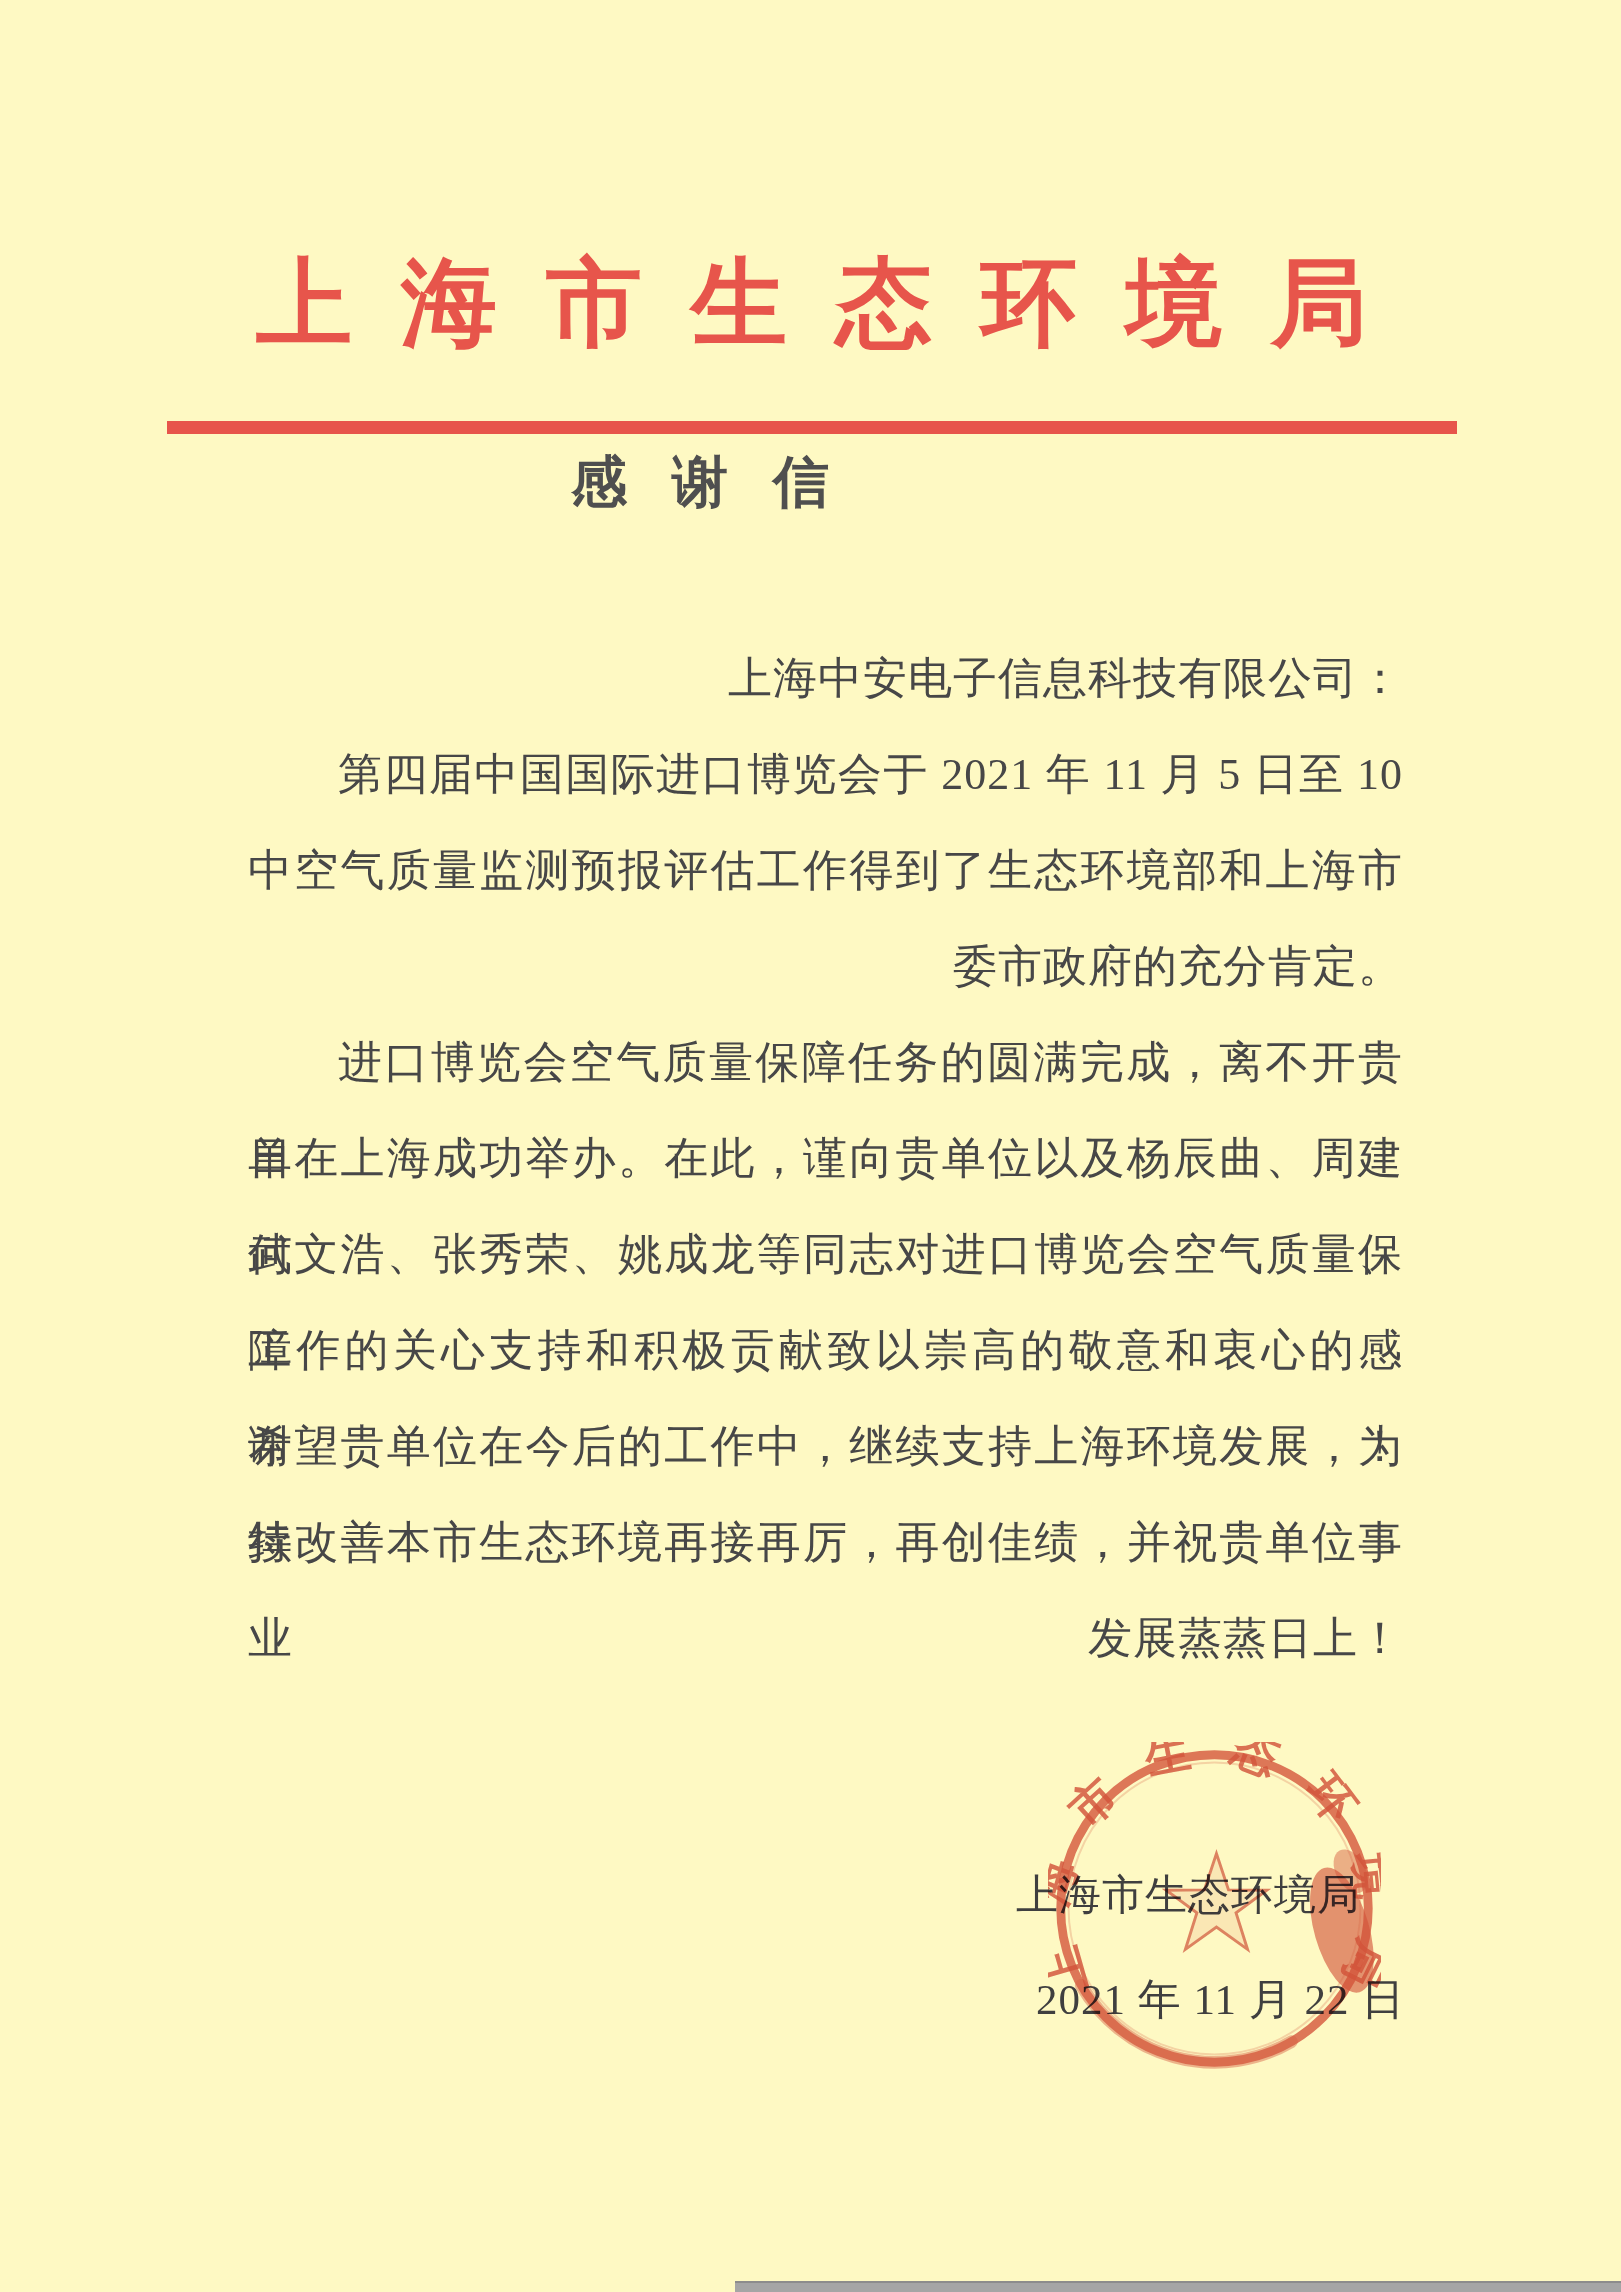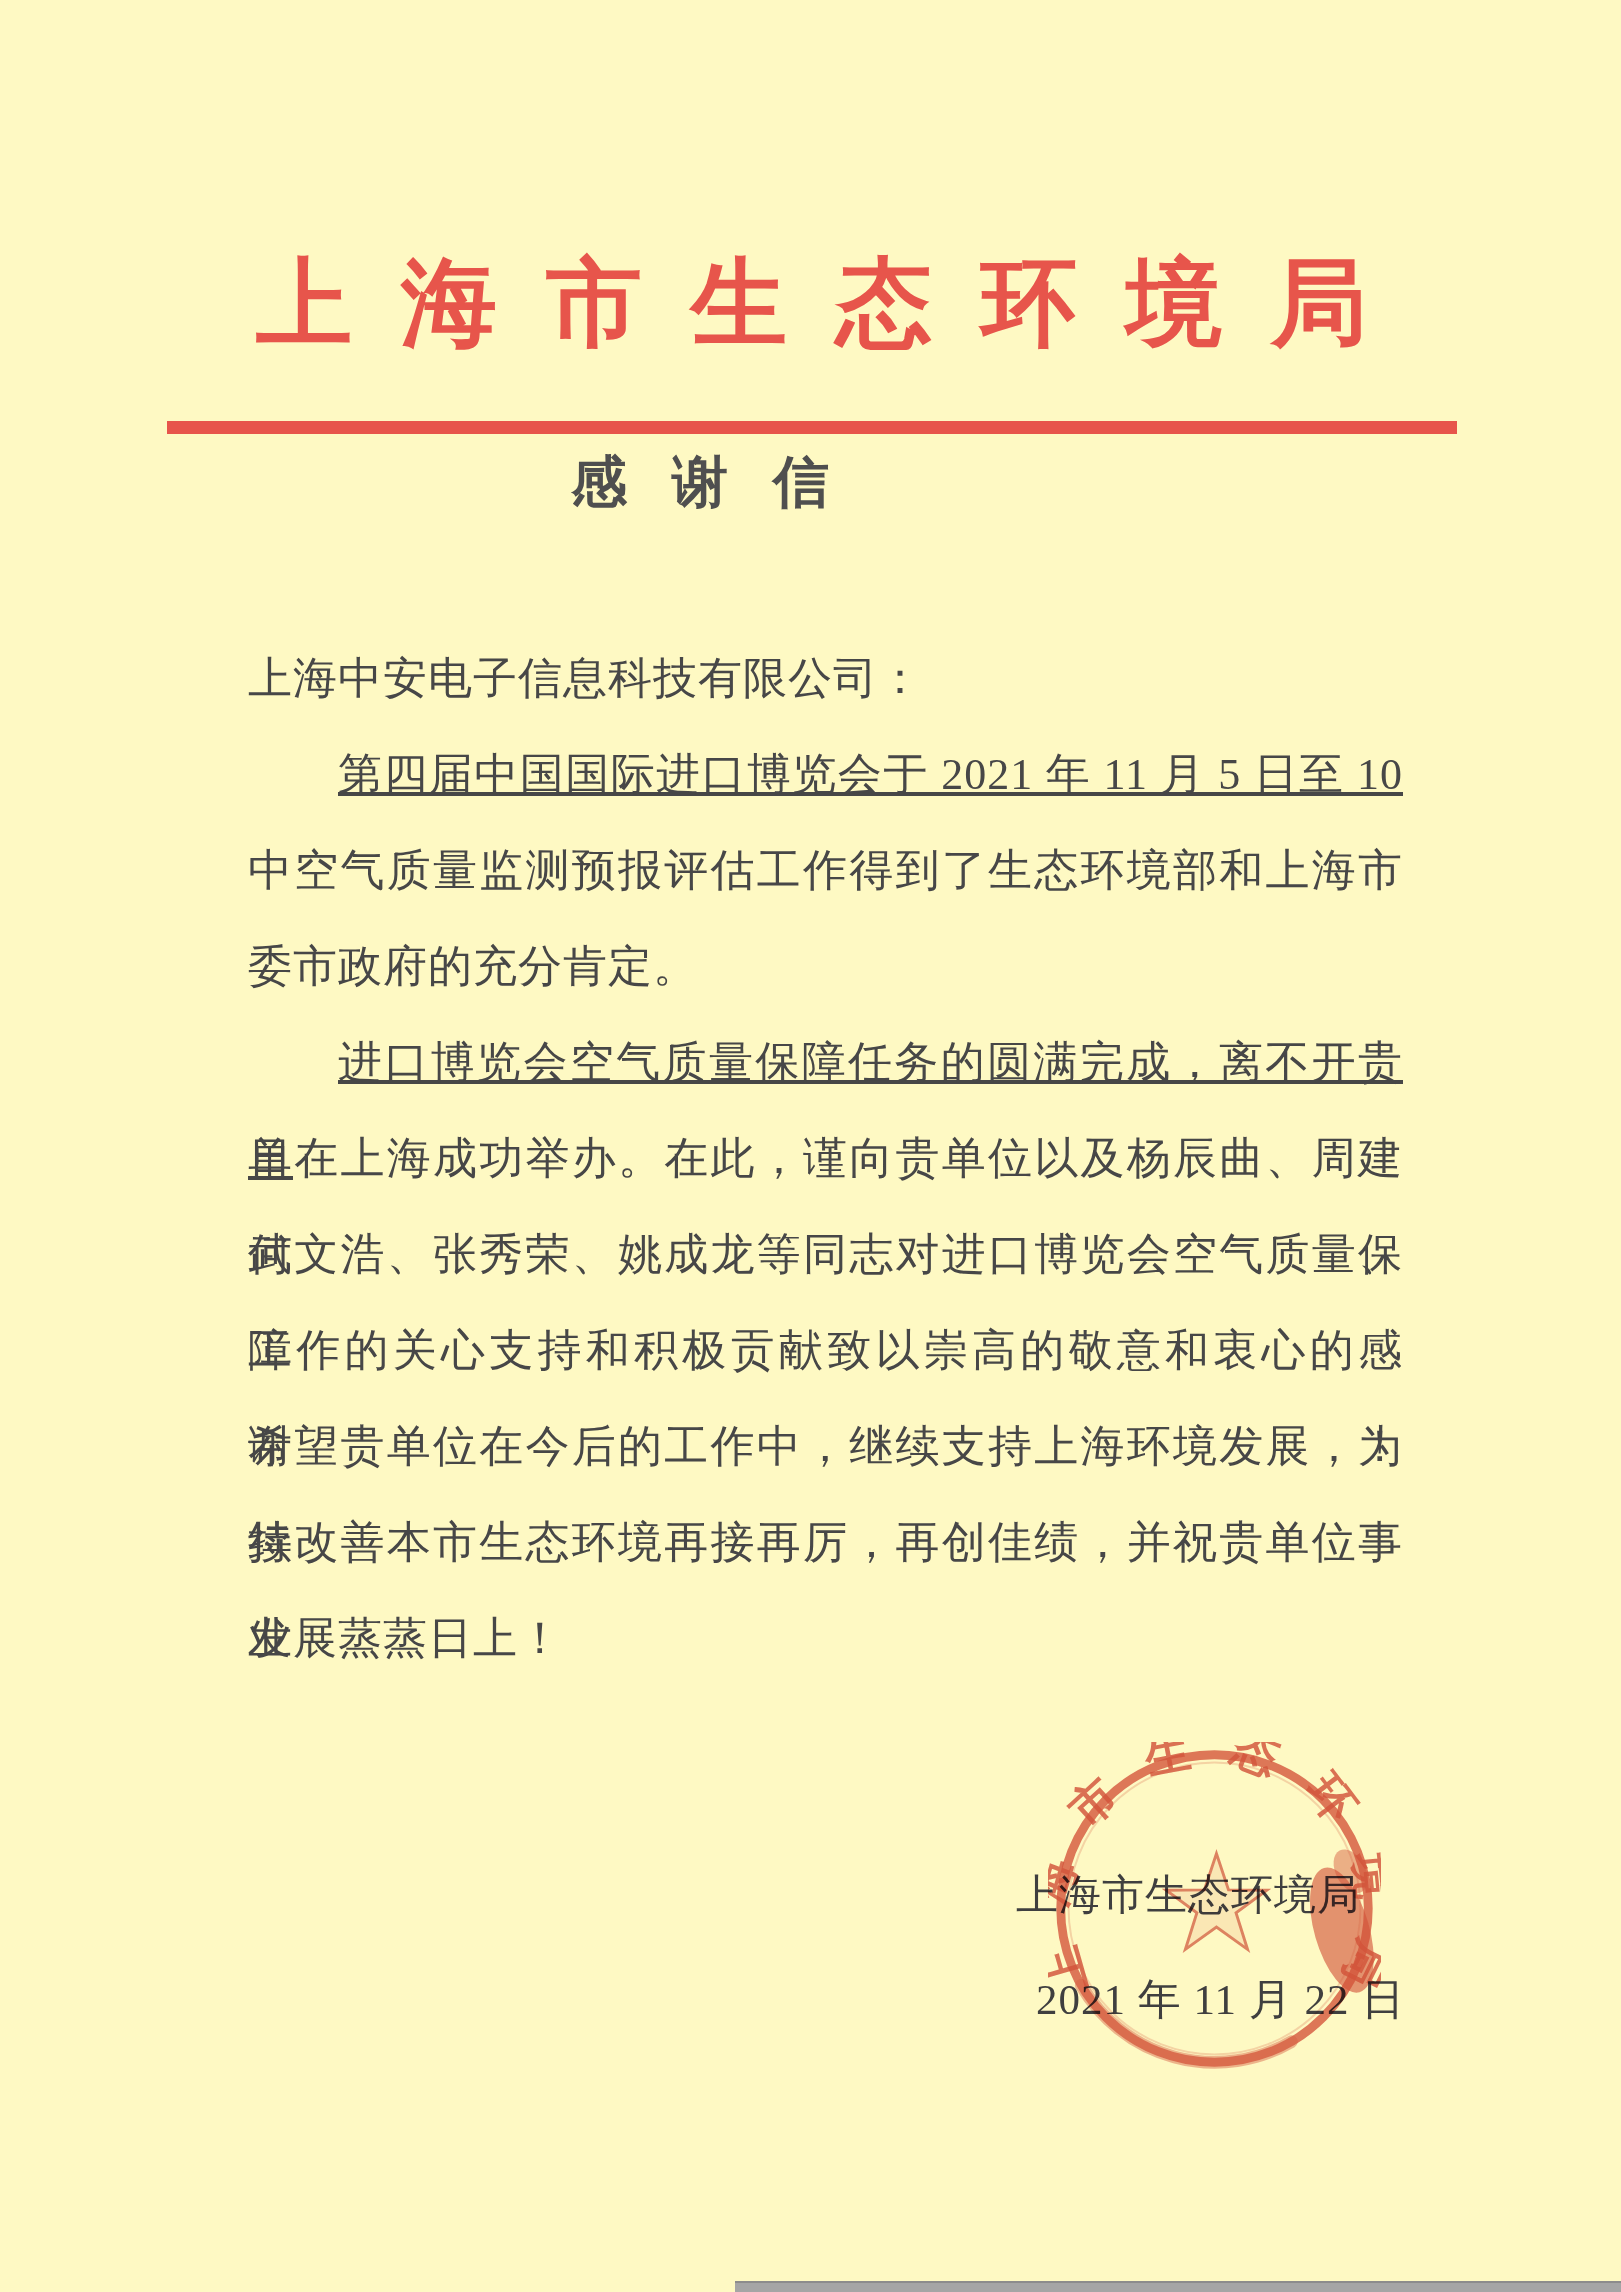--- a/index.html
+++ b/index.html
@@ -37,29 +37,29 @@
     white-space:nowrap;
   }
   
   .body-block{
     position:absolute;top:631px;left:248px;width:1155px;
     color:#474747;
     font-size:44px;
   }
   .line{
     height:96px;line-height:96px;
-    text-align:left;
+    text-align:right;
     letter-spacing:1px;
   }
   .line.fill{
     text-align:justify;
     text-align-last:justify;
     text-justify:inter-character;
   }
-  .line.indent{ text-indent:90px;text-decoration:underline; }
+  .line.indent{ text-indent:90px; }
   
   .sig-org{
     position:absolute;top:1874px;left:1016px;
     font-size:42px;line-height:1;color:#3f3f3f;
     letter-spacing:1px;white-space:nowrap;
     z-index:1;
   }
   .sig-date{
     position:absolute;top:1978px;left:1036px;
     font-size:43px;line-height:1;color:#3f3f3f;

